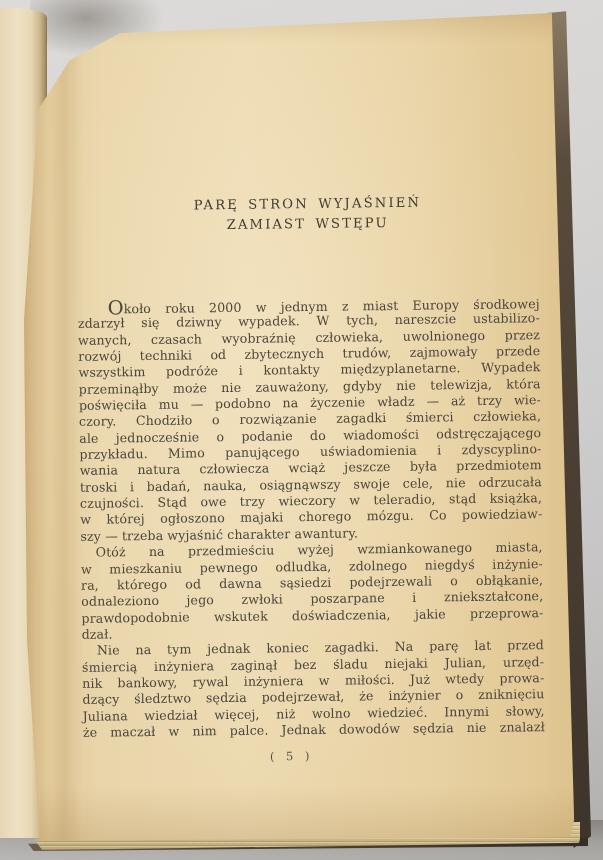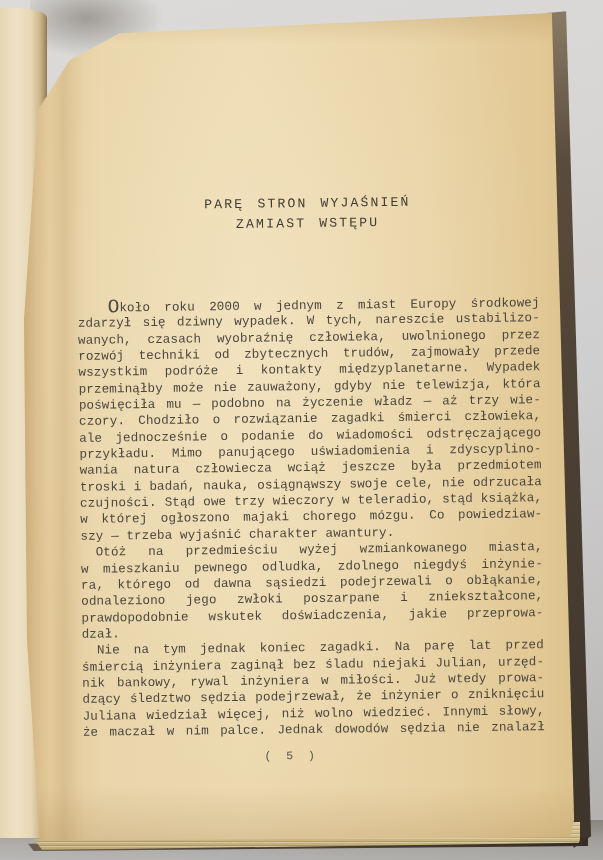--- a/index.html
+++ b/index.html
@@ -1,21 +1,21 @@
 <!DOCTYPE html>
 <html><head>
 <meta charset="utf-8">
 <style>
   html,body{margin:0;padding:0;}
   body{
     width:603px;height:860px;overflow:hidden;
     font-family:"DejaVu Serif","Liberation Serif",serif;
     background:linear-gradient(165deg,#dcdbd9 0%,#d6d5d3 30%,#cecdce 55%,#c3c1c0 78%,#b0aeab 100%);
   }
-  .photo{position:relative;width:603px;height:860px;overflow:hidden;font-family:Liberation Mono, monospace;}
+  .photo{position:relative;width:603px;height:860px;overflow:hidden;}
 
   
   .floor-shadow{
     position:absolute;left:0;top:820px;width:603px;height:40px;
     background:linear-gradient(180deg,rgba(72,66,58,0.40) 0%,rgba(110,106,100,0.22) 55%,rgba(140,138,134,0.08) 100%);
   }
   .top-left-shadow{
     position:absolute;left:30px;top:0;width:140px;height:60px;
     background:radial-gradient(ellipse at 40% 30%,rgba(110,104,96,0.55),rgba(0,0,0,0) 65%);
   }

